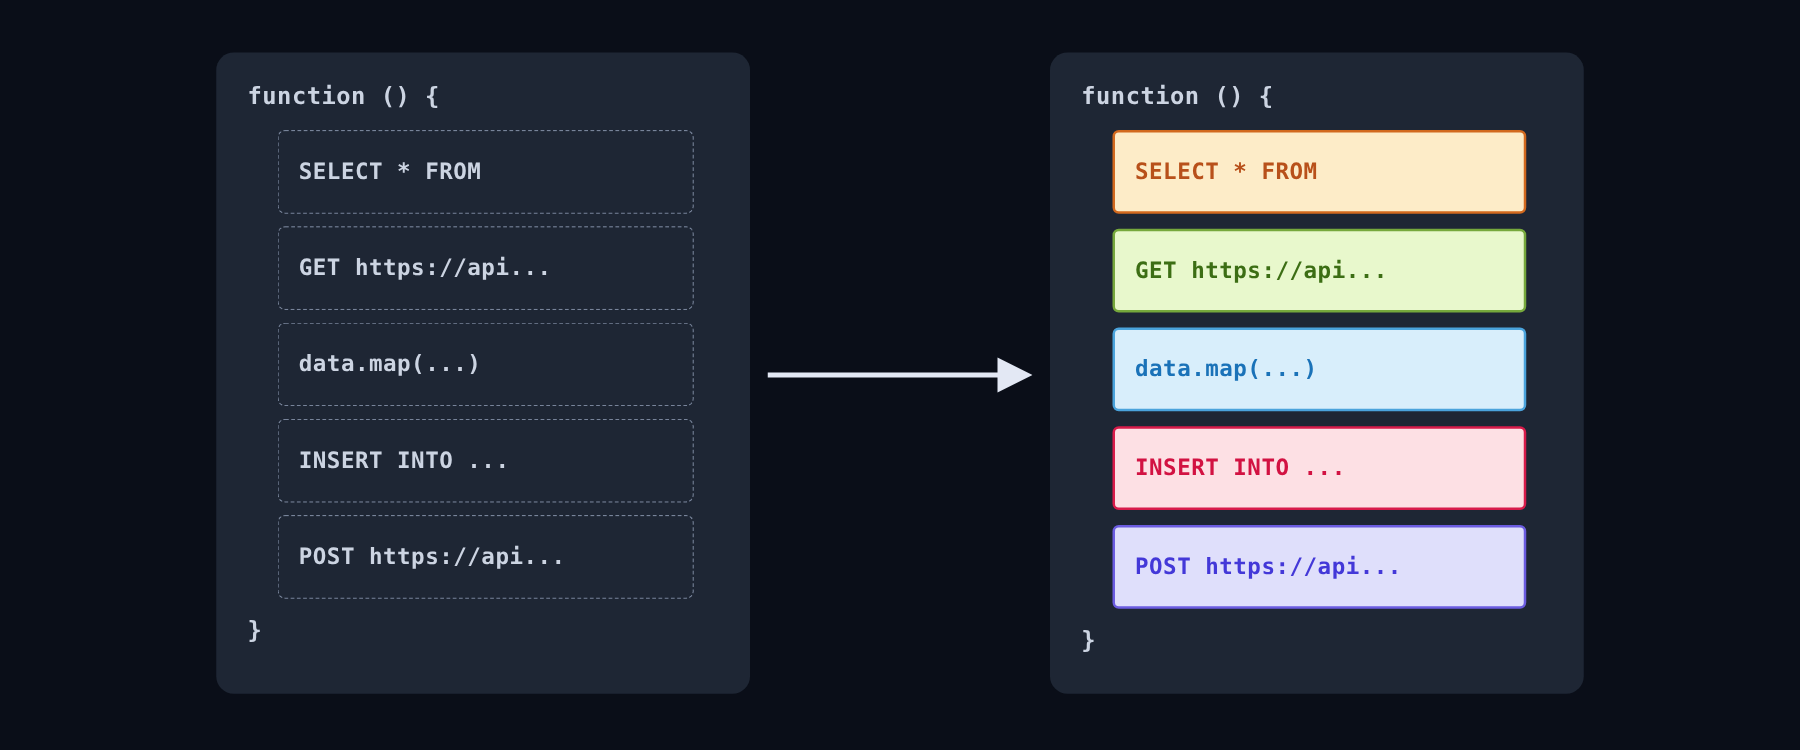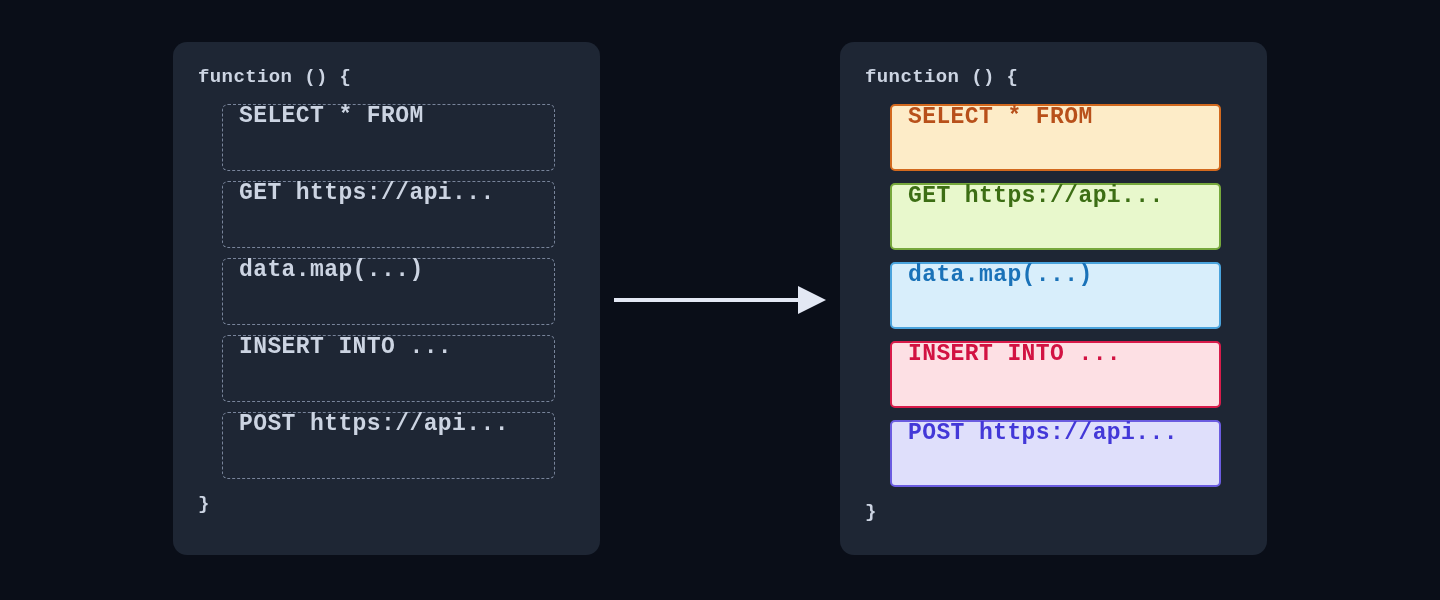--- a/index.html
+++ b/index.html
@@ -15,21 +15,20 @@
     background: #0a0e18;
     font-family: "DejaVu Sans Mono", "Liberation Mono", monospace;
     position: relative;
   }
 
   .stage {
     position: absolute;
     inset: 0;
     width: 1440px;
     height: 600px;
-    font-family: Liberation Mono, monospace;
   }
 
   
   .panel {
     position: absolute;
     background: #1e2634;
     border-radius: 14px;
     padding: 26px 0 0 0;
   }
 
@@ -80,23 +79,23 @@
   .stmt-list--highlight {
     gap: 12px;
     padding-left: 50px;
     padding-right: 46px;
   }
 
   
   .stmt {
     height: 67px;
     display: flex;
-    align-items: flex-start;
+    align-items: center;
     padding-left: 16px;
-    font-size: 23px;
+    font-size: 18px;
     font-weight: bold;
     letter-spacing: 0.4px;
     line-height: 1;
     white-space: nowrap;
   }
 
   .stmt--plain {
     border: 1px dashed #78849a;
     border-radius: 6px;
     color: #ccd4e2;

